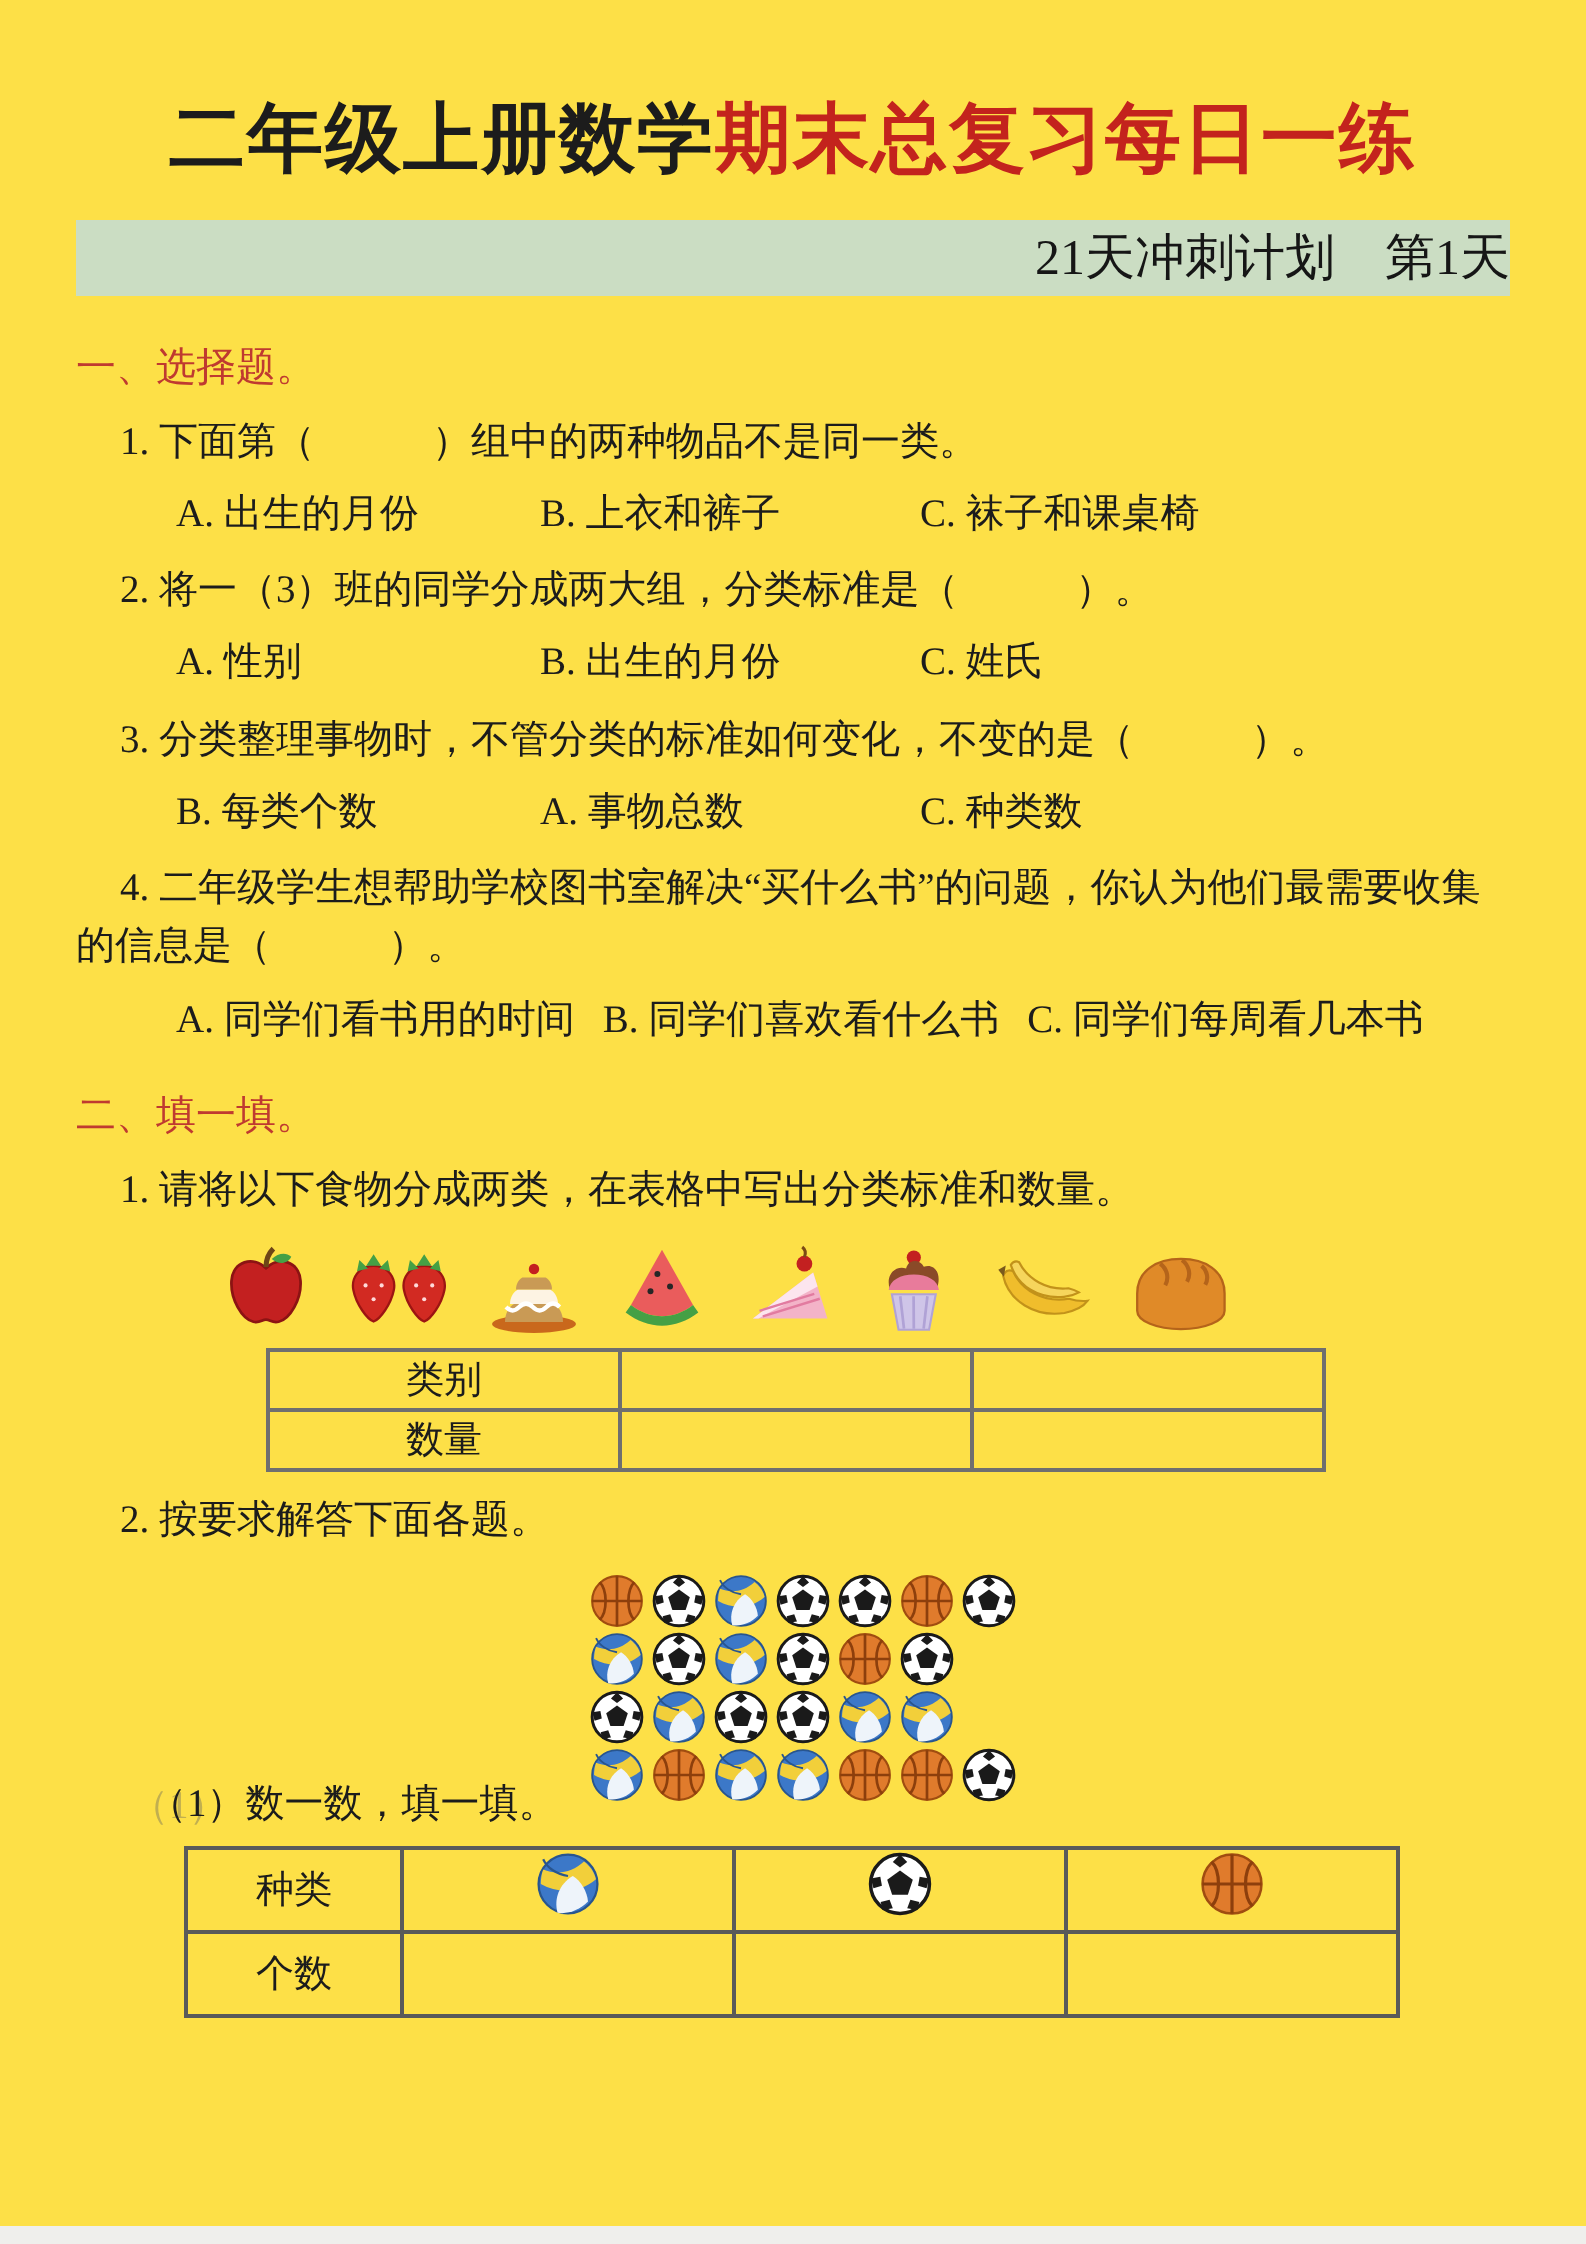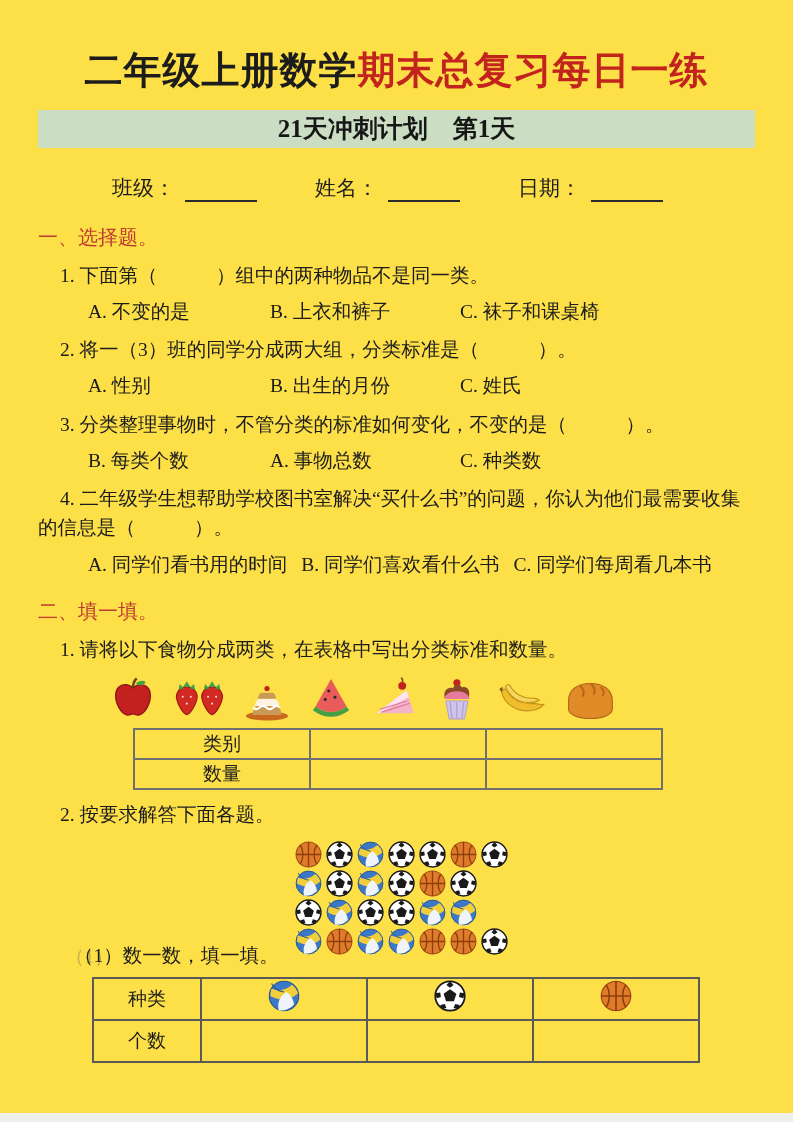--- a/index.html
+++ b/index.html
@@ -5,21 +5,21 @@
   html,body{margin:0;padding:0;background:#ffffff;}
   .page{
     position:relative;width:793px;height:1122px;margin:0 auto;background:#fde047;
     font-family:"Liberation Serif","DejaVu Serif",serif;color:#1c1c1c;overflow:hidden;
   }
   .scan-edge{position:absolute;left:0;right:0;bottom:0;height:9px;background:#efefec;}
   
   .title{margin:0;padding-top:48px;text-align:center;font-size:38px;font-weight:700;line-height:1.2;letter-spacing:1px;white-space:nowrap;}
   .t-red{color:var(--title-red,#c3231d);}
   .banner{margin:16px 38px 0;background:var(--banner-green,#cbddc3);height:38px;
-    display:flex;align-items:center;justify-content:center;font-size:25px;font-weight:700;color:#161616;}
+    display:flex;align-items:center;justify-content:flex-end;font-size:25px;font-weight:400;color:#161616;}
   .form-row{display:flex;margin:26px 0 0 112px;gap:58px;font-size:21px;align-items:flex-end;}
   .form-item{display:flex;align-items:flex-end;}
   .blank-line{display:inline-block;width:72px;border-bottom:2px solid #2a2a2a;height:22px;margin-left:10px;}
   
   .section-heading{margin:22px 0 0 38px;font-size:20px;color:var(--section-red,#bf3a30);}
   .q{margin:10px 38px 0;font-size:19.5px;line-height:1.5;text-indent:22px;}
   .opts-3{display:flex;margin:8px 0 0 88px;font-size:19.5px;line-height:1.4;}
   .opts-3 .opt:nth-child(1){width:182px;}
   .opts-3 .opt:nth-child(2){width:190px;}
   .opts-stack{display:flex;flex-direction:row;gap:14px;margin:10px 0 0 88px;font-size:19.5px;line-height:1.2;}
@@ -43,40 +43,26 @@
 <body>
 
 <div class="page">
 
   <h1 class="title"><span>二年级上册数学</span><span class="t-red">期末总复习每日一练</span></h1>
 
   <div class="banner">
     <span>21天冲刺计划　第1天</span>
   </div>
 
-  <div class="form-row">
-    <div class="form-item">
-      <span>班级：</span>
-      <span class="blank-line"></span>
-    </div>
-    <div class="form-item">
-      <span>姓名：</span>
-      <span class="blank-line"></span>
-    </div>
-    <div class="form-item">
-      <span>日期：</span>
-      <span class="blank-line"></span>
-    </div>
-  </div>
 
   <div class="section-heading">一、选择题。</div>
 
   <p class="q">1. 下面第（　　　）组中的两种物品不是同一类。</p>
   <div class="opts-3">
-    <span class="opt">A. 不变的是</span>
+    <span class="opt">A. 出生的月份</span>
     <span class="opt">B. 上衣和裤子</span>
     <span class="opt">C. 袜子和课桌椅</span>
   </div>
 
   <p class="q">2. 将一（3）班的同学分成两大组，分类标准是（　　　）。</p>
   <div class="opts-3">
     <span class="opt">A. 性别</span>
     <span class="opt">B. 出生的月份</span>
     <span class="opt">C. 姓氏</span>
   </div>

